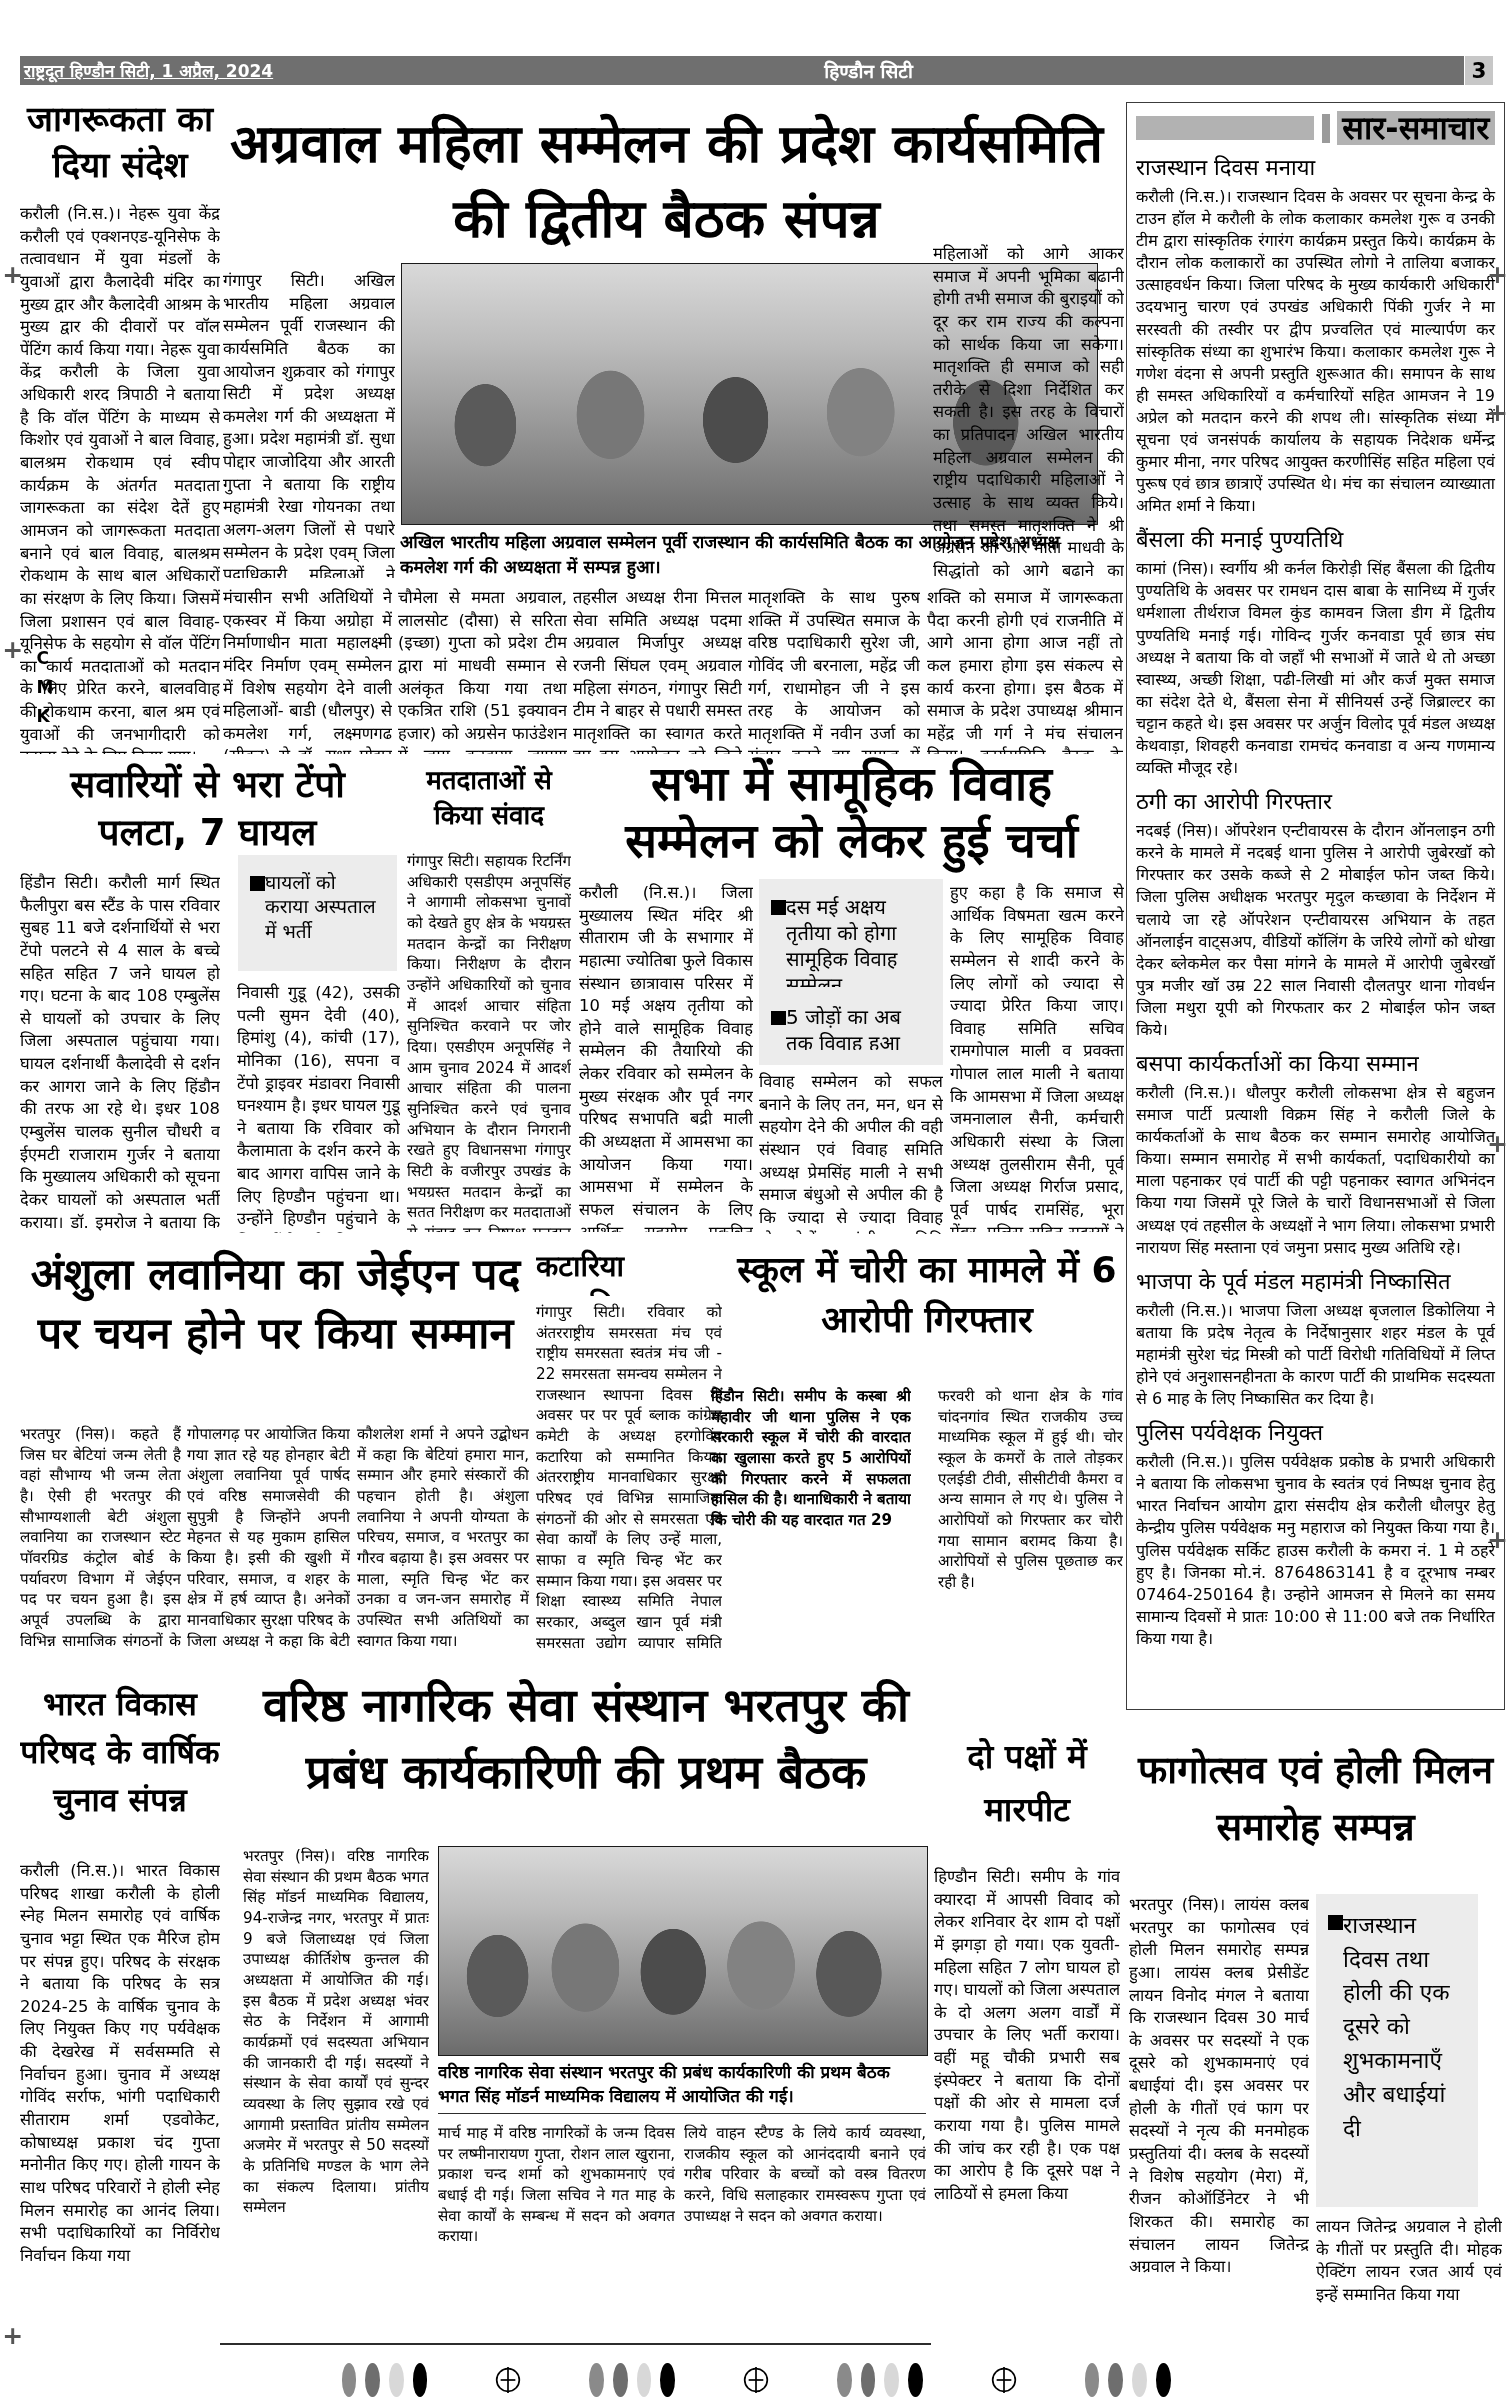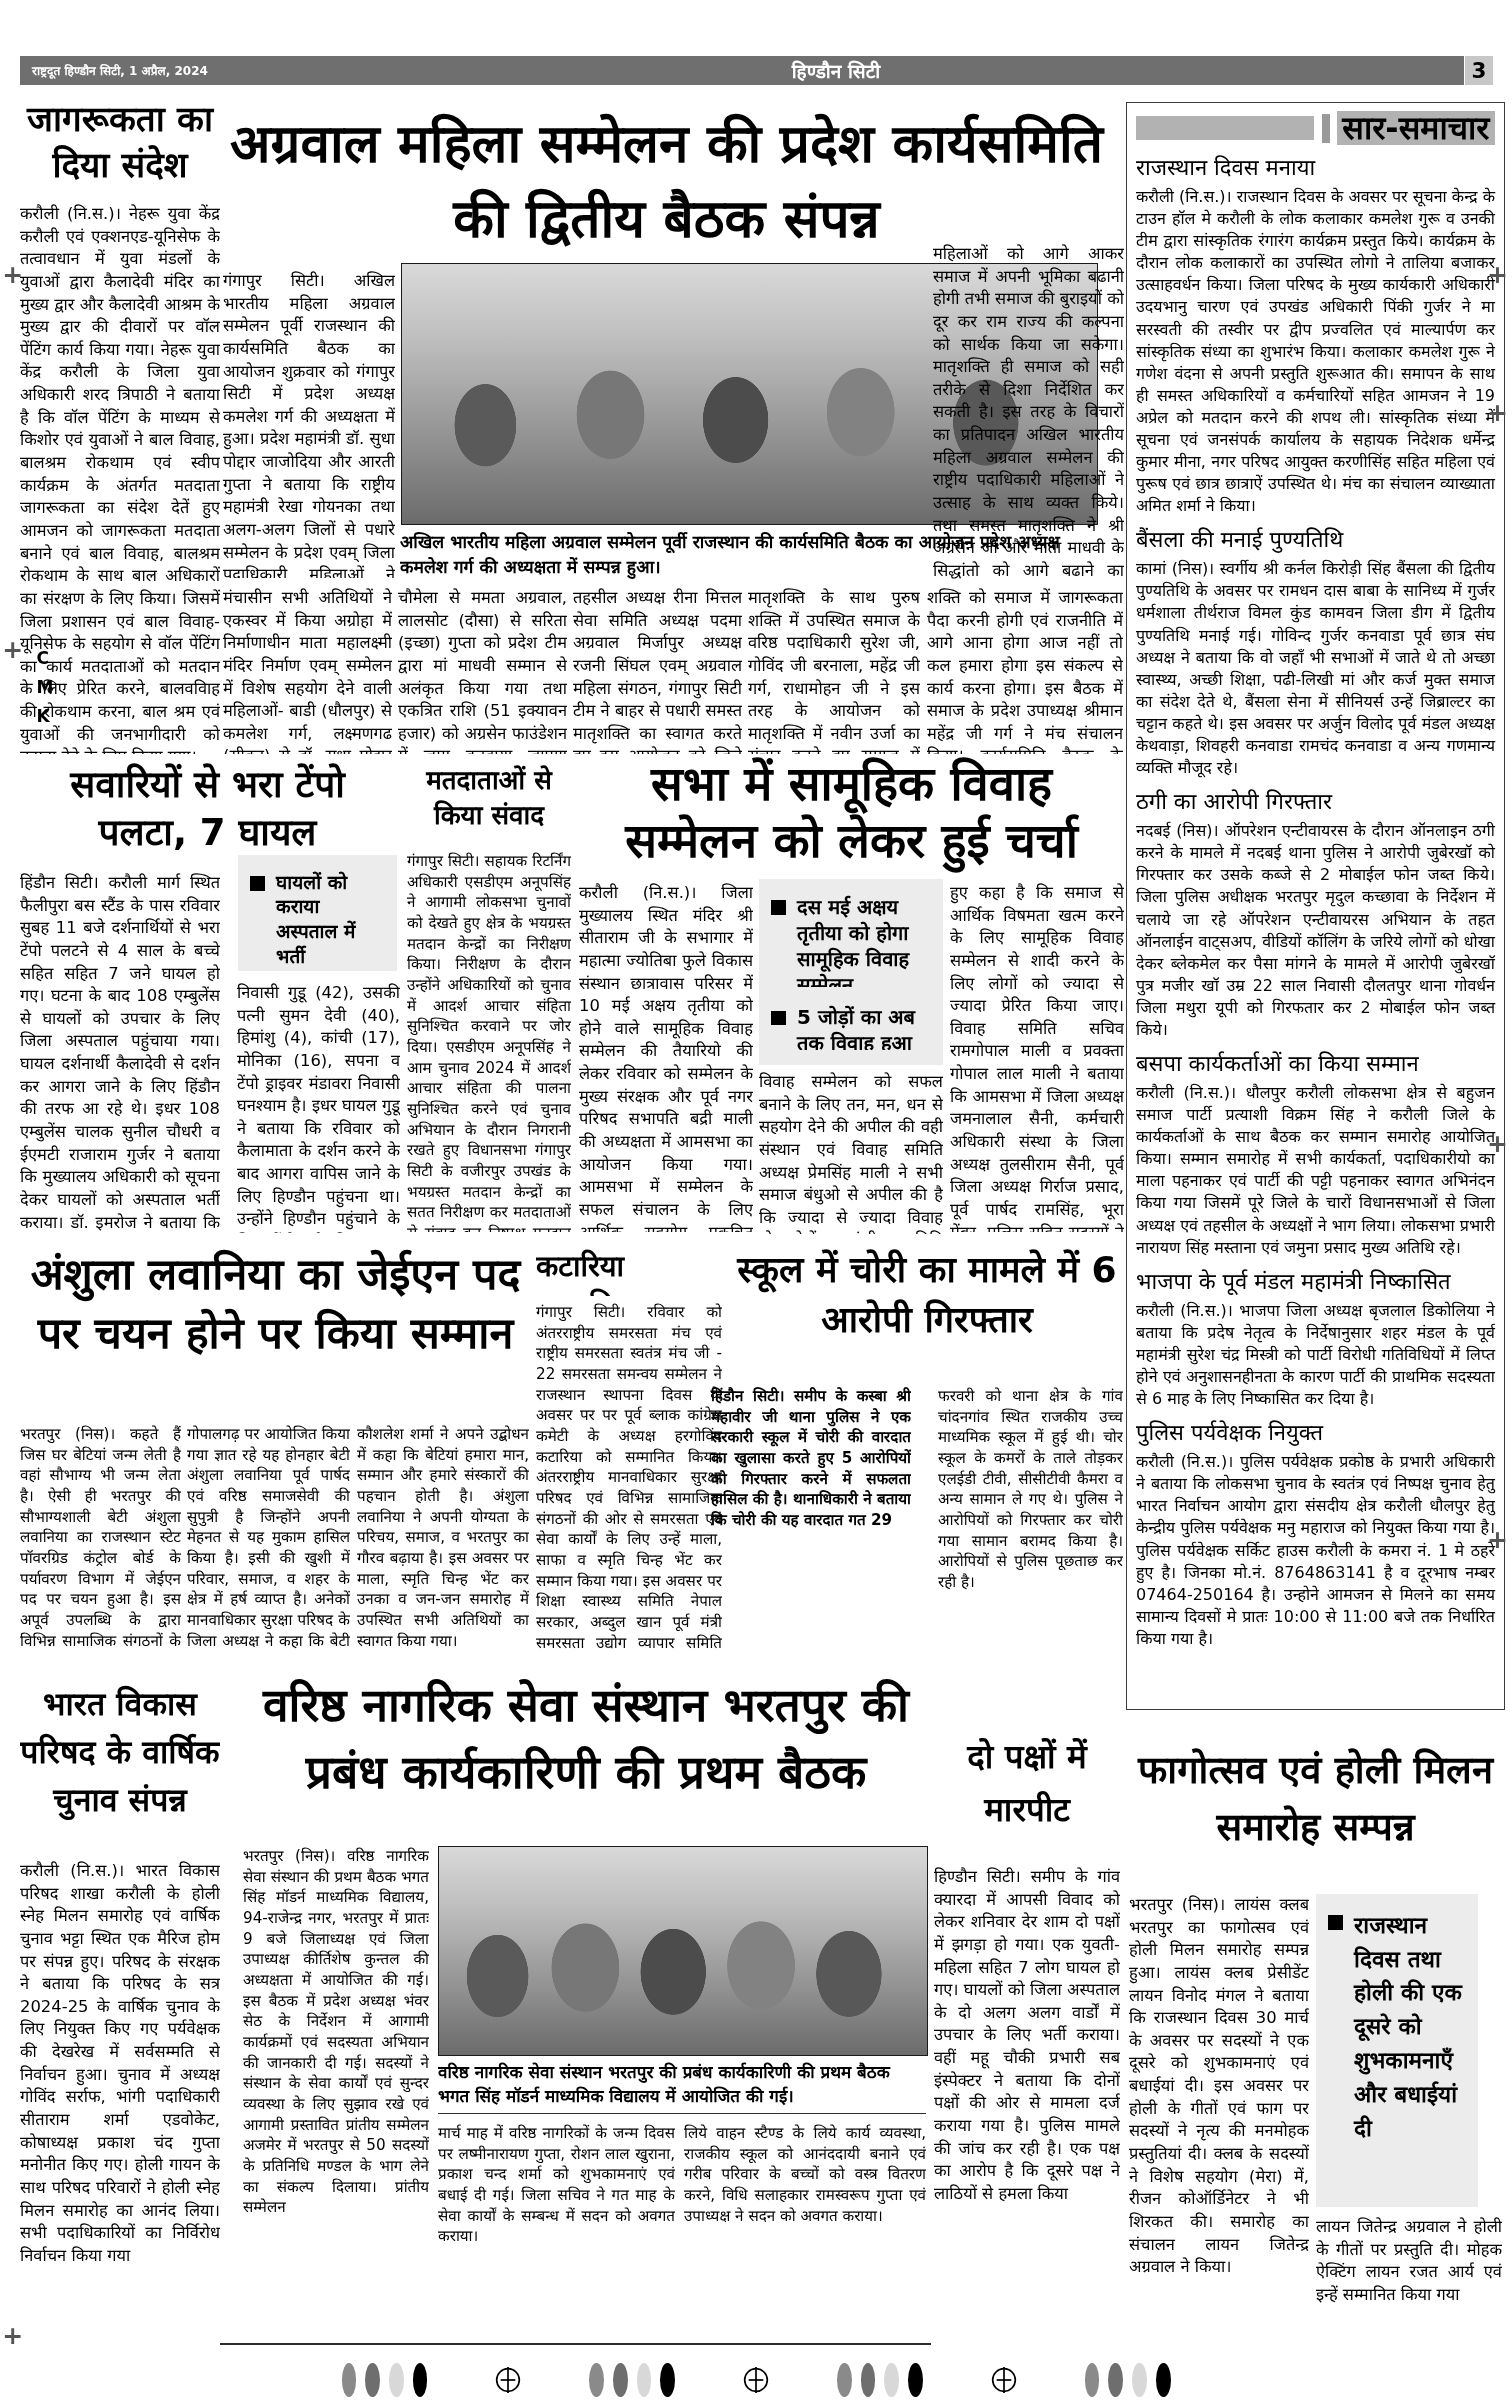--- a/index.html
+++ b/index.html
@@ -5,36 +5,36 @@
   html,body{margin:0;padding:0;background:#e8e8e8;}
   #page{position:relative;width:1512px;height:2401px;background:#ffffff;
         font-family:"DejaVu Sans","Liberation Sans",sans-serif;color:#000;overflow:hidden;}
   .abs{position:absolute;}
   .body-txt{font-size:16.4px;line-height:1.38;text-align:justify;overflow:hidden;word-break:break-word;}
   .body-sm{font-size:15.2px;line-height:1.36;text-align:justify;overflow:hidden;word-break:break-word;}
   .headline{font-weight:bold;text-align:center;overflow:hidden;}
   .caption{font-weight:bold;overflow:hidden;}
   
   #mast{left:20px;top:56px;width:1473px;height:29px;background:#6f6f6f;display:flex;align-items:center;color:#fff;}
-  #mast .m-left{font-size:12px;font-weight:bold;padding-left:12px;white-space:nowrap;}
+  #mast .m-left{font-size:17px;font-weight:bold;padding-left:4px;white-space:nowrap;text-decoration:underline;}
   #mast .m-center{flex:1;text-align:center;font-size:19px;font-weight:bold;}
   #mast .m-page{width:28px;height:29px;background:#c7c7c7;color:#000;font-size:21.5px;font-weight:bold;
                 display:flex;align-items:center;justify-content:center;border-left:1.1px solid #fff;}
   
   .photo{border:1.1px solid #1a1a1a;overflow:hidden;
      background:
        radial-gradient(ellipse 51px 68px at 12% 62%, #5a5a5a 0 60%, transparent 61%),
        radial-gradient(ellipse 56px 73px at 30% 58%, #777 0 60%, transparent 61%),
        radial-gradient(ellipse 54px 71px at 48% 60%, #4c4c4c 0 60%, transparent 61%),
        radial-gradient(ellipse 56px 73px at 66% 57%, #828282 0 60%, transparent 61%),
        radial-gradient(ellipse 54px 71px at 84% 61%, #585858 0 60%, transparent 61%),
        linear-gradient(180deg,#d9d9d9 0%,#bdbdbd 30%,#8f8f8f 70%,#6b6b6b 100%);}
   
   .hl-box{background:#ececec;overflow:hidden;padding:14.7px 12.4px;}
-  .hl-item{display:flex;gap:11px;font-weight:bold;overflow:hidden;}
+  .hl-item{display:flex;gap:0;font-weight:normal;overflow:hidden;}
   .hl-item .sq{flex:0 0 auto;width:14.7px;height:14.7px;background:#000;margin-top:6.8px;}
   
   #saar{left:1126px;top:102px;width:379px;height:1608px;border:1.7px solid #3c3c3c;background:#fff;
         padding:8px 9px;box-sizing:border-box;overflow:hidden;}
   #saar-head{display:flex;align-items:center;height:34px;margin-bottom:8px;}
   #saar-head .bar1{flex:1;height:24px;background:#b2b2b2;}
   #saar-head .gap{width:8px;}
   #saar-head .bar2{width:8px;height:29px;background:#9a9a9a;margin-right:6.8px;}
   #saar-head .ttl{background:#b2b2b2;padding:1.1px 5.6px;font-size:32px;font-weight:bold;line-height:1.0;}
   .saar-item h3{font-size:22px;font-weight:normal;margin:10.2px 0 5.6px 0;line-height:1.15;}

